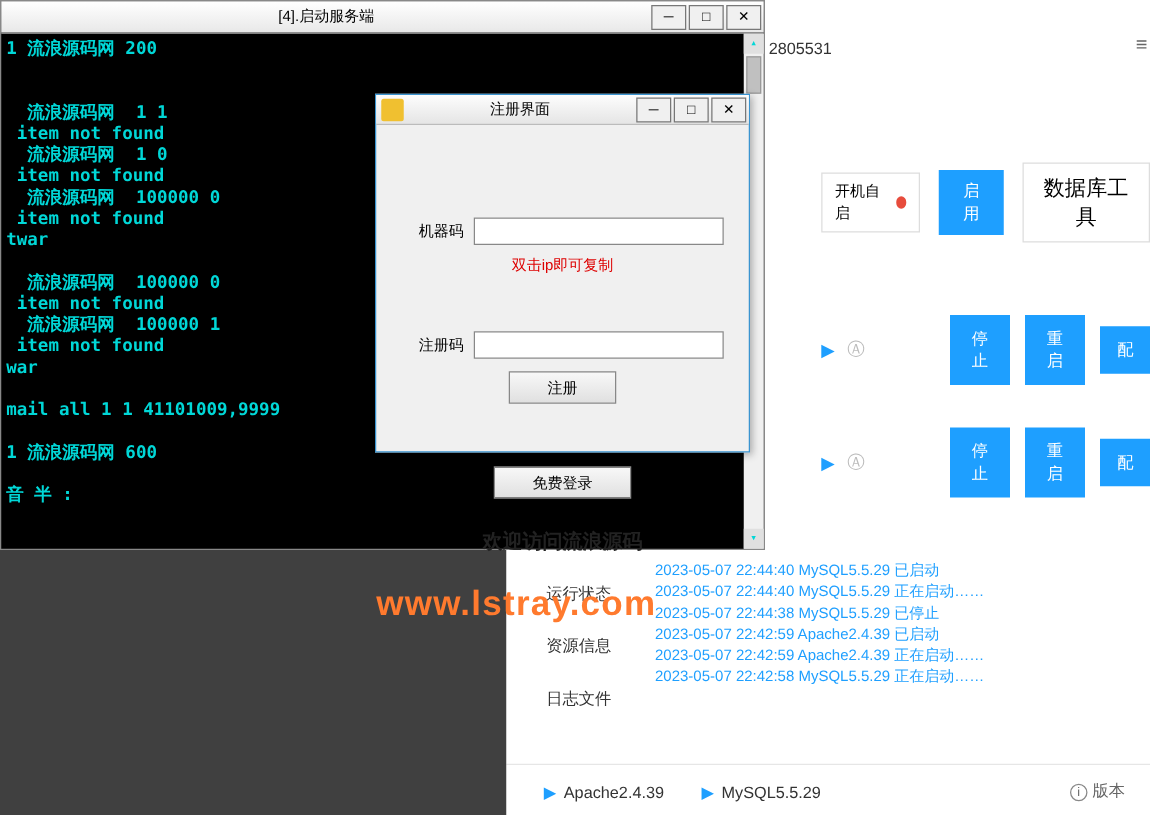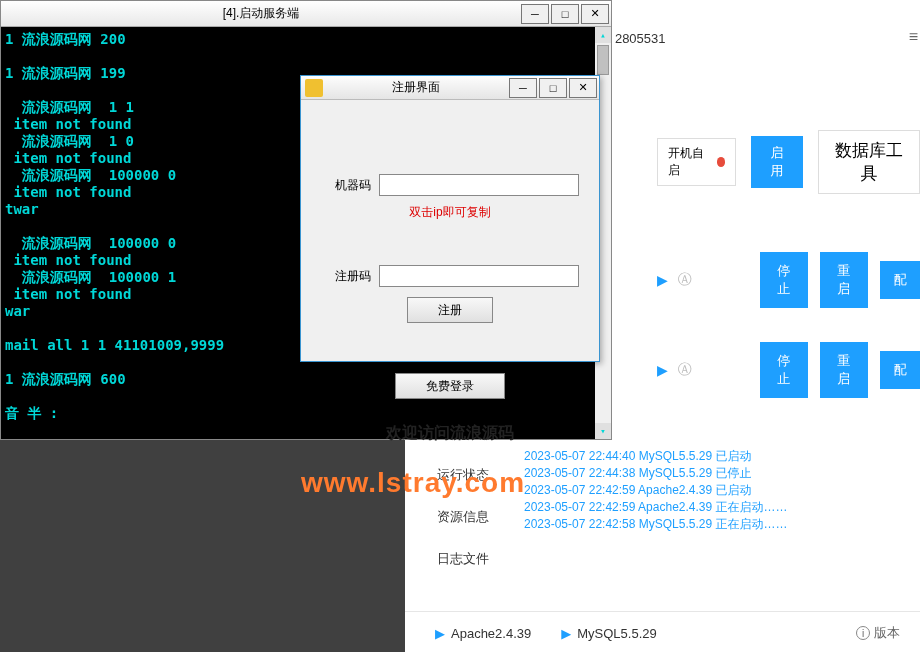--- a/index.html
+++ b/index.html
@@ -99,20 +99,21 @@
 </div>
 
 <div class="info-labels">
   <div>运行状态</div>
   <div>资源信息</div>
   <div>日志文件</div>
 </div>
 
 <div class="log-list" id="log-list">
     <div>2023-05-07 22:44:40 MySQL5.5.29 已启动</div>
+    <div>2023-05-07 22:44:40 MySQL5.5.29 正在启动……</div>
     <div>2023-05-07 22:44:38 MySQL5.5.29 已停止</div>
     <div>2023-05-07 22:42:59 Apache2.4.39 已启动</div>
     <div>2023-05-07 22:42:59 Apache2.4.39 正在启动……</div>
     <div>2023-05-07 22:42:58 MySQL5.5.29 正在启动……</div>
   </div>
 
 <div class="bottom-bar">
   <span class="svc"><span class="play">▶</span><span>Apache2.4.39</span></span>
   <span class="svc"><span class="play">▶</span><span>MySQL5.5.29</span></span>
   <span class="ver"><span class="circle-i">i</span><span>版本</span></span>
@@ -125,21 +126,20 @@
     <span class="title">[4].启动服务端</span>
     <div class="win-btns">
       <div class="win-btn">─</div>
       <div class="win-btn">□</div>
       <div class="win-btn">✕</div>
     </div>
   </div>
   <div class="term-body" id="term-body">
     <div class="line">1 流浪源码网 200</div>
       <div class="line">&nbsp;</div>
-      <div class="line">1 流浪源码网 199</div>
       <div class="line">&nbsp;</div>
       <div class="line">  流浪源码网  1 1</div>
       <div class="line"> item not found</div>
       <div class="line">  流浪源码网  1 0</div>
       <div class="line"> item not found</div>
       <div class="line">  流浪源码网  100000 0</div>
       <div class="line"> item not found</div>
       <div class="line">twar</div>
       <div class="line">&nbsp;</div>
       <div class="line">  流浪源码网  100000 0</div>

